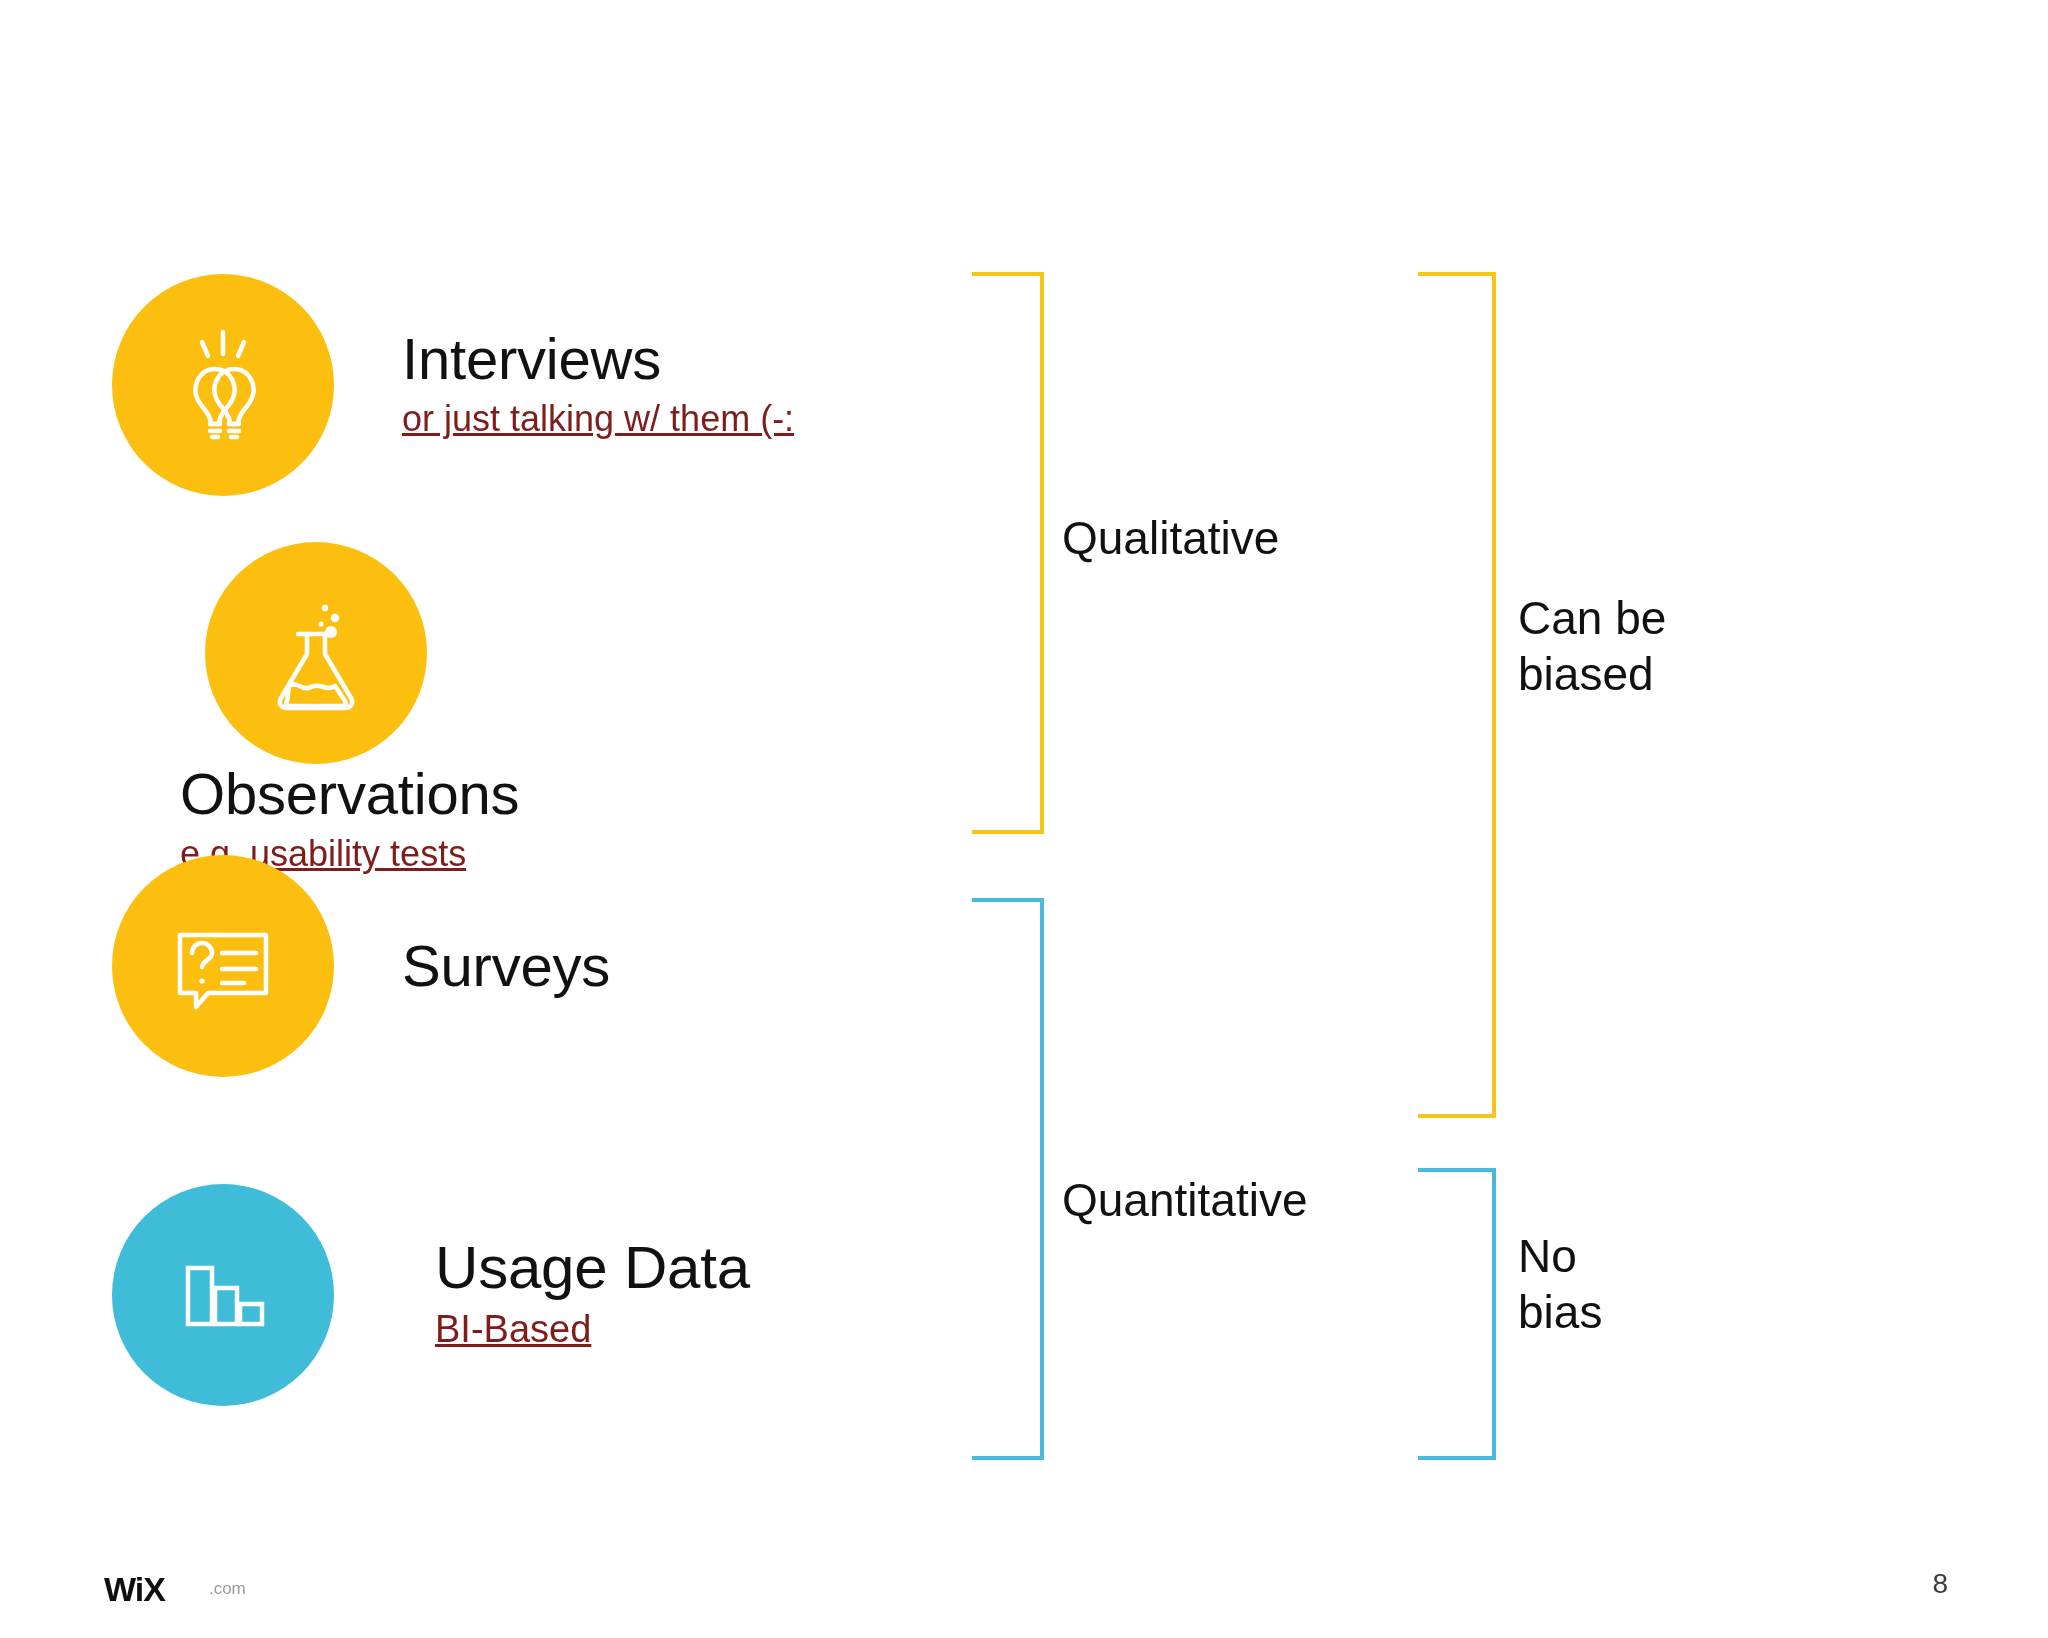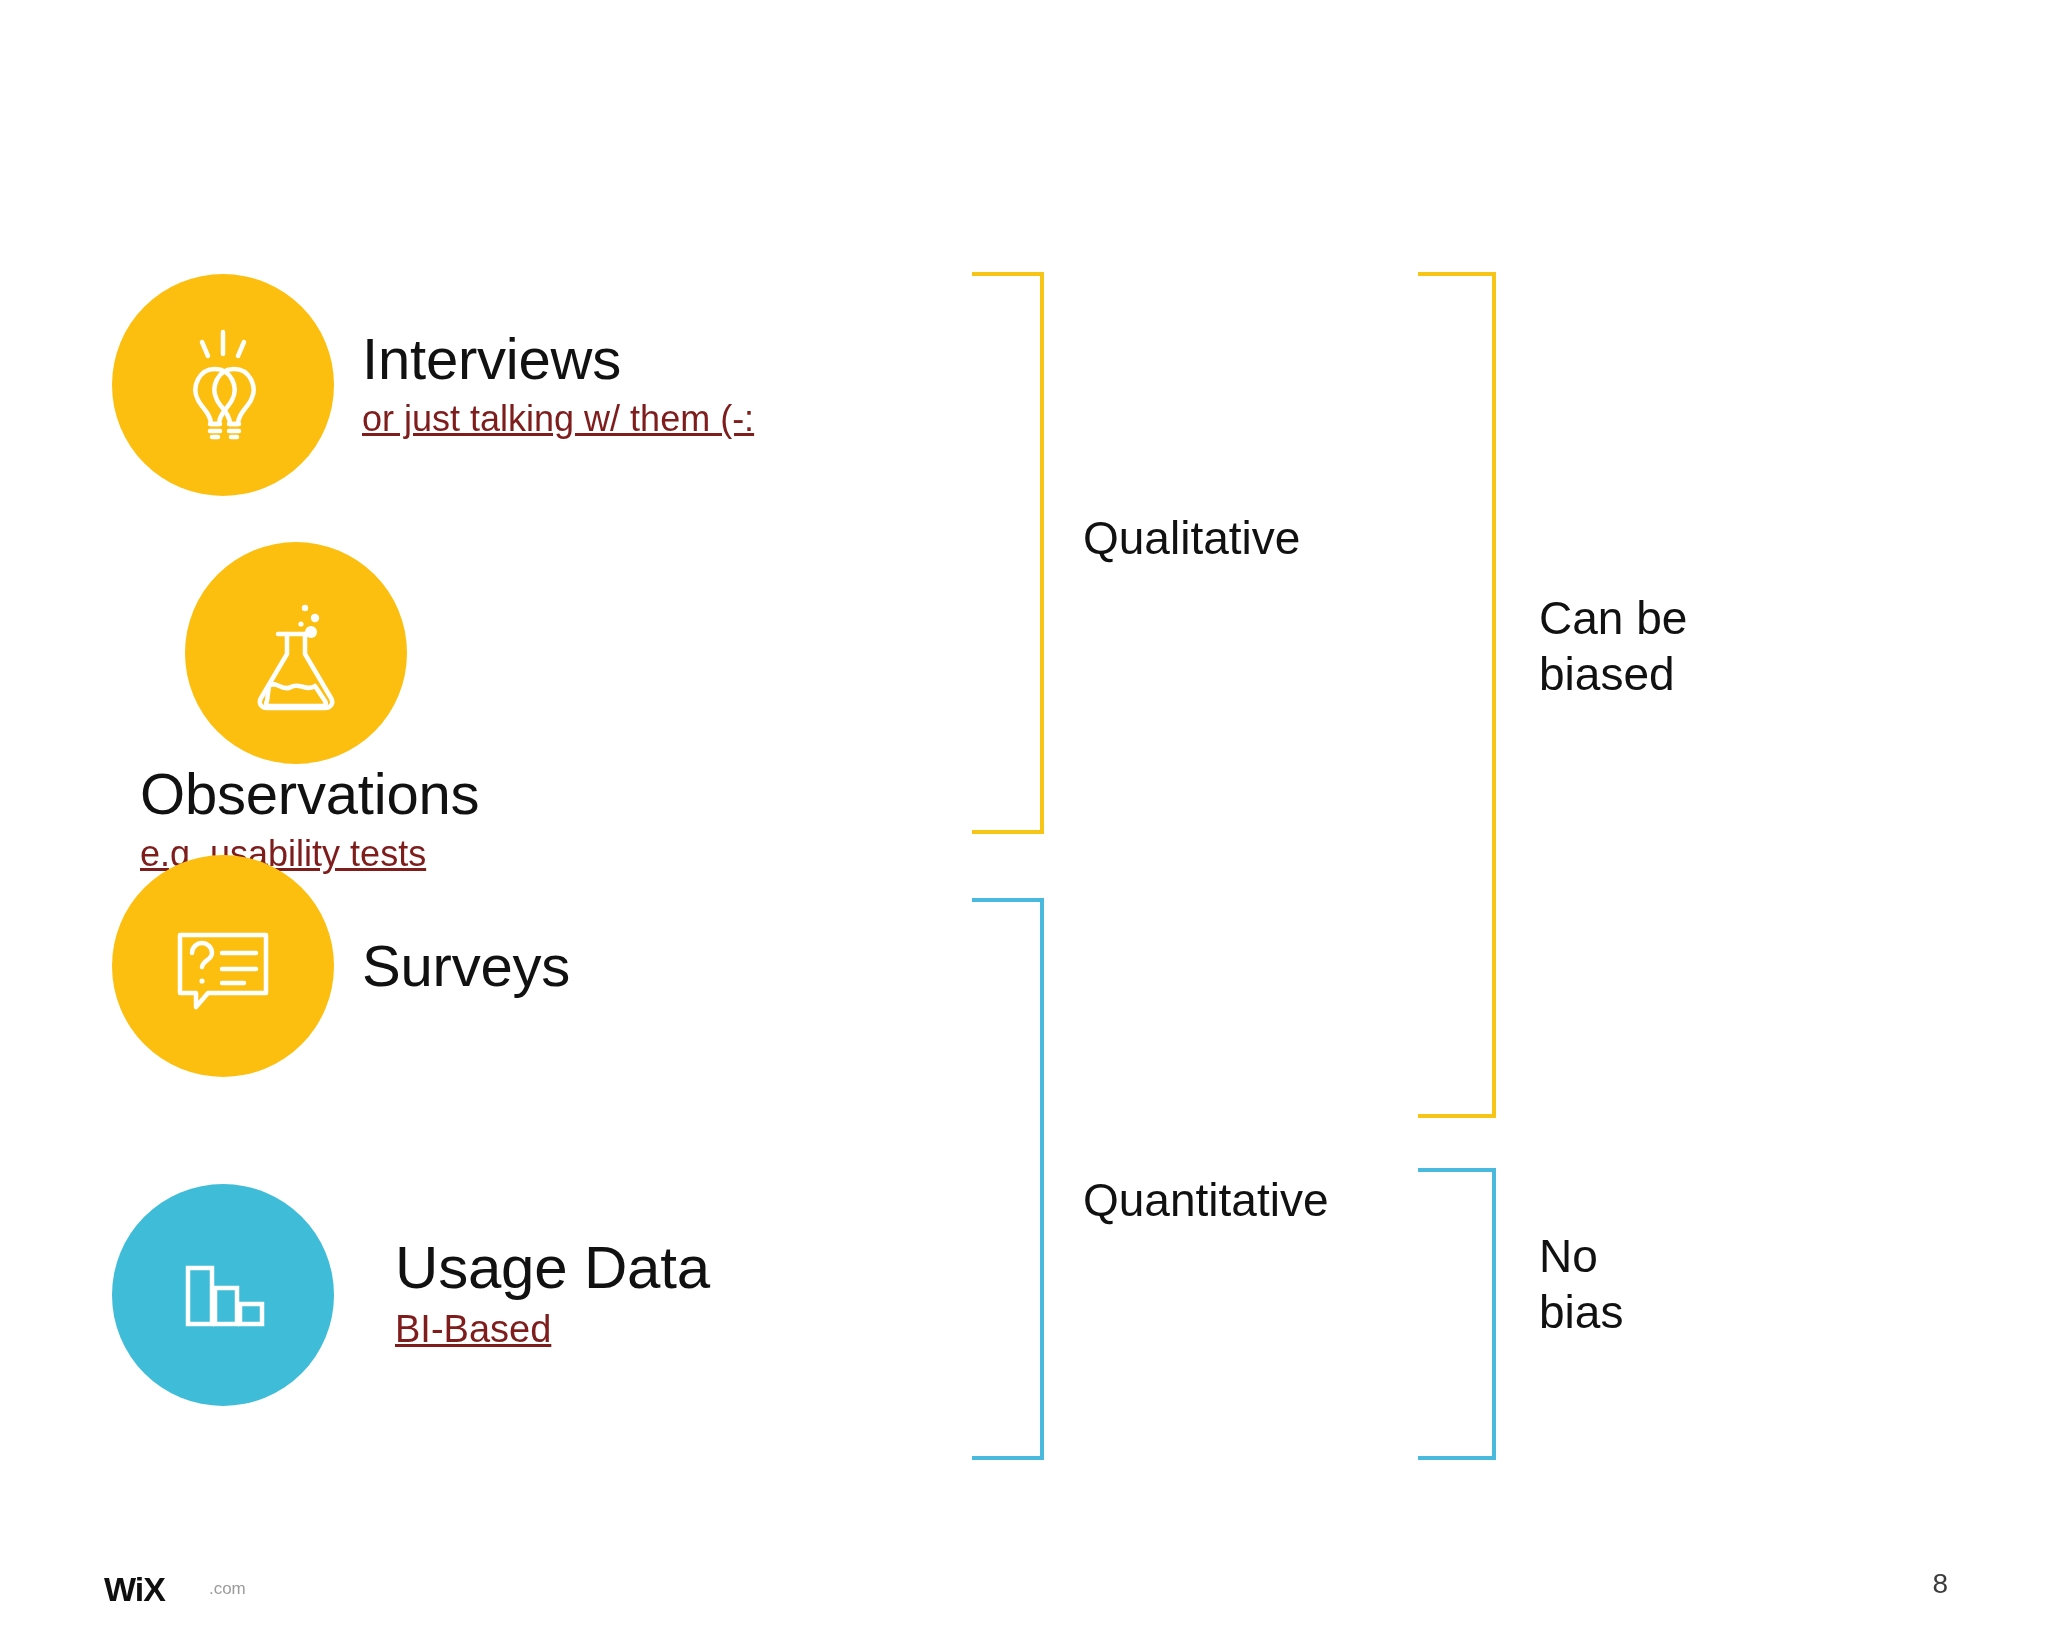--- a/index.html
+++ b/index.html
@@ -7,21 +7,21 @@
        font-family:"Liberation Sans","DejaVu Sans",sans-serif;color:#111;}
 
   .slide{position:absolute;inset:0;background:#ffffff;}
 
   
   .method{position:absolute;display:flex;align-items:center;}
   .circle{width:222px;height:222px;border-radius:50%;flex:0 0 222px;
           display:flex;align-items:center;justify-content:center;}
   .circle.amber{background:#fcbf10;}
   .circle.cyan{background:#3fbcd8;}
-  .labels{margin-left:28px;}
+  .labels{margin-left:68px;}
   .m-title{font-size:58px;font-weight:400;line-height:1.02;color:#111;letter-spacing:-.2px;white-space:nowrap;}
   .m-sub{font-size:36px;font-weight:400;line-height:1.25;color:#7f1d1d;margin-top:8px;white-space:nowrap;text-decoration:underline;}
 
   
   #row-interviews   {left:112px; top:274px;}
   #row-observations {left:112px; top:542px;flex-direction:column;}
   #row-surveys      {left:112px; top:855px;align-items:center;}
   #row-usage        {left:112px; top:1184px;gap:33px;}
 
   #row-surveys .labels{margin-top:0;}
@@ -42,21 +42,21 @@
   
   #bracket-biased{left:1418px;top:272px;width:78px;height:846px;}
   
   #bracket-nobias{left:1418px;top:1168px;width:78px;height:292px;}
 
   .bracket .tick.top{top:0;}
   .bracket .tick.bottom{bottom:0;}
   .bracket .tick{width:100%;}
 
   
-  .grouplabel{position:absolute;font-size:46px;font-weight:400;color:#111;line-height:1.22;white-space:pre-line;margin-left:21px;}
+  .grouplabel{position:absolute;font-size:46px;font-weight:400;color:#111;line-height:1.22;white-space:pre-line;}
   #label-qualitative {left:1062px;top:510px;}
   #label-quantitative{left:1062px;top:1172px;}
   #label-biased      {left:1518px;top:590px;}
   #label-nobias      {left:1518px;top:1228px;}
 
   
   #wix-logo{position:absolute;left:104px;top:1572px;display:flex;align-items:center;gap:41px;}
   #wix-logo .wordmark{font-size:34px;font-weight:700;color:#0f0f0f;letter-spacing:-1px;line-height:1;}
   #wix-logo .dotcom{font-size:17px;color:#9b9b9b;margin-left:3px;margin-bottom:2px;line-height:1;}
   #page-number{position:absolute;right:100px;top:1568px;font-size:28px;color:#3c3c3c;}

